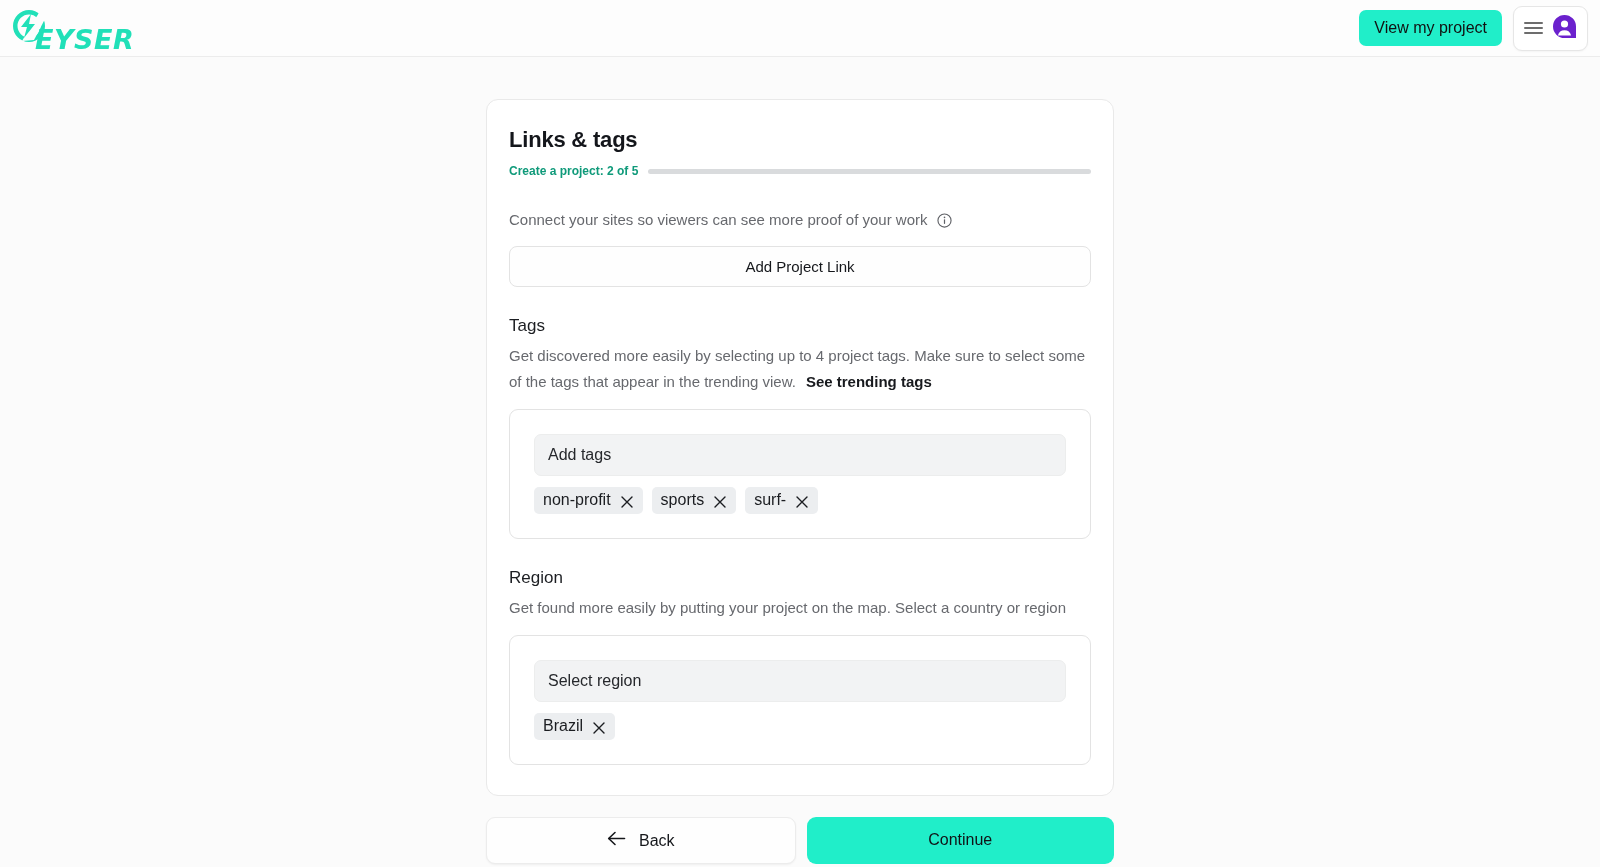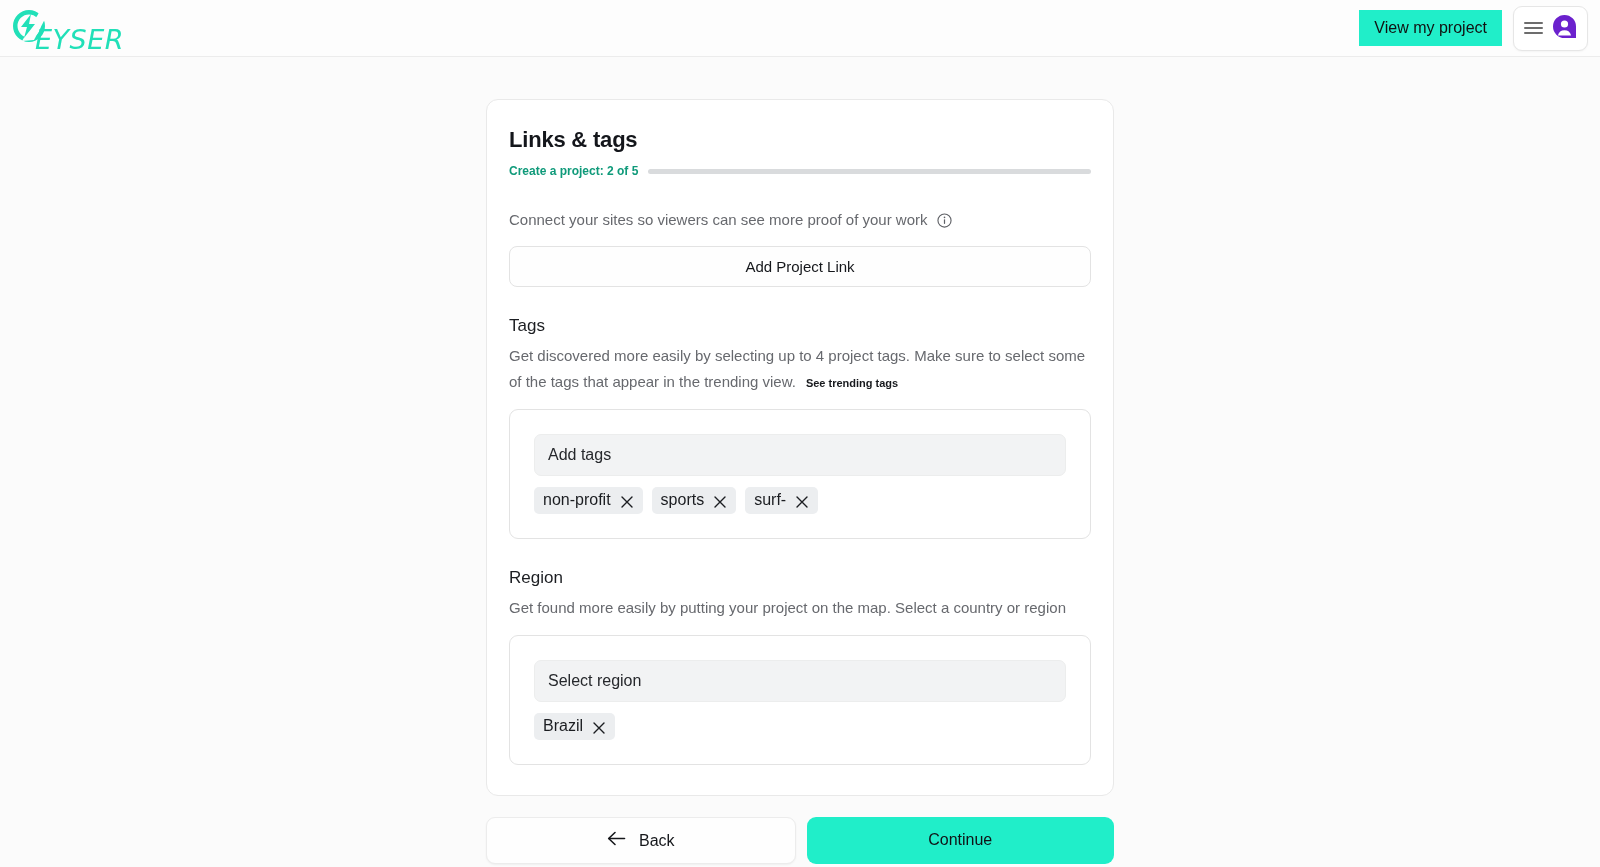--- a/index.html
+++ b/index.html
@@ -19,34 +19,34 @@
     border-bottom: 1px solid #ececec;
     display: flex;
     align-items: center;
     justify-content: space-between;
     padding: 0 12px 0 10px;
   }
   .logo-wrap { display: flex; align-items: center; gap: 0; }
   .logo-mark { display:block; }
   .logo-text {
     font-size: 27px;
-    font-weight: normal;
+    font-weight: bold;
     font-style: italic;
     letter-spacing: 0.5px;
     color: #21e0b8;
     margin-left: -13px;
     font-family: "DejaVu Sans", sans-serif;
     margin-top: 23px;
   }
   .header-right { display: flex; align-items: center; gap: 11px; }
   .btn-view {
     background: #20eec9;
     color: #111;
     border: none;
-    border-radius: 0;
+    border-radius: 7px;
     font-size: 16px;
     padding: 9px 15px;
     cursor: pointer;
     font-family: "Liberation Sans", sans-serif;
     white-space: nowrap;
   }
   .btn-menu {
     display: flex;
     align-items: center;
     gap: 9px;
@@ -109,21 +109,21 @@
     display: inline-flex;
     align-items: center;
     justify-content: center;
     vertical-align: -3px;
     margin-left: 5px;
     cursor: pointer;
   }
   .trend-link {
     color: #17191d;
     font-weight: bold;
-    font-size: 11px;
+    font-size: 15px;
     margin-left: 10px;
     cursor: pointer;
     white-space: nowrap;
   }
 
   .add-link-btn {
     display: block;
     width: 100%;
     margin-top: 12px;
     padding: 11px 0;

